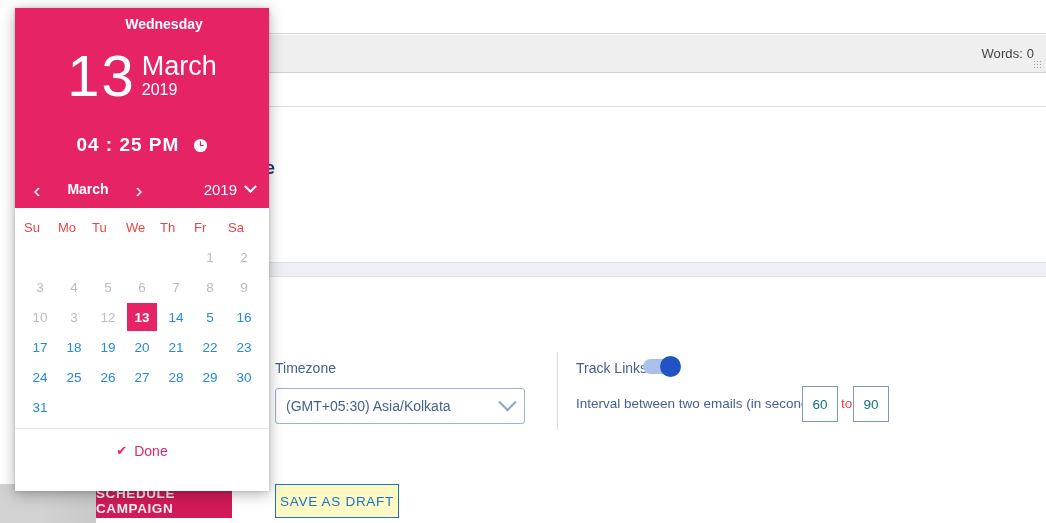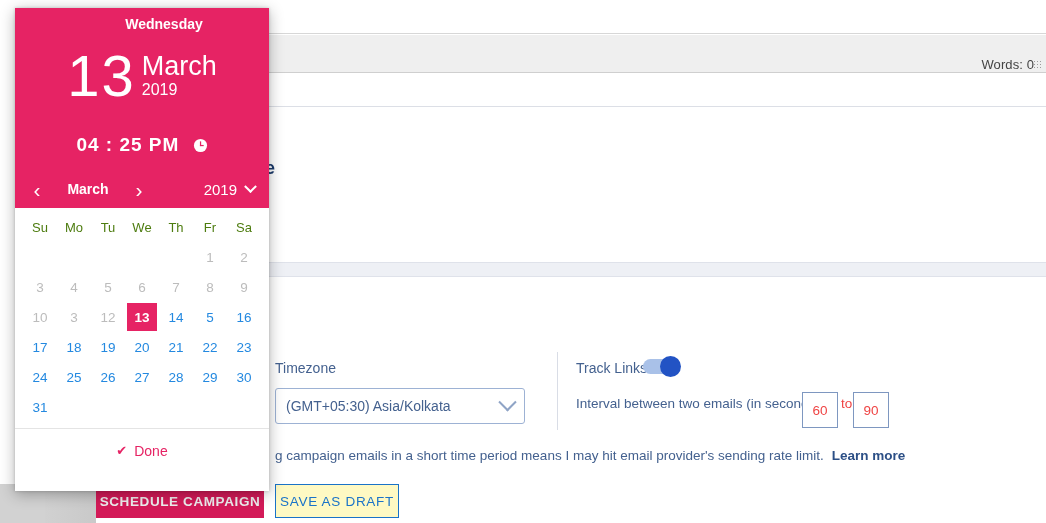--- a/index.html
+++ b/index.html
@@ -19,21 +19,21 @@
 
   .editor-top-white {
     position: absolute; left: 265px; top: 0; width: 781px; height: 34px;
     background: #ffffff;
     border-bottom: 1px solid #d7d7d7;
   }
   .editor-statusbar {
     position: absolute; left: 265px; top: 35px; width: 781px; height: 38px;
     background: #efefef;
     border-bottom: 1px solid #cfcfcf;
-    display: flex; align-items: flex-end; justify-content: flex-end;
+    display: flex; align-items: center; justify-content: flex-end;
   }
   .words-count {
     font-size: 13px; color: #444; padding-right: 12px;
     letter-spacing: .1px;
   }
   .resize-grip {
     position: absolute; right: 3px; bottom: 2px;
     width: 10px; height: 10px;
     background-image:
       radial-gradient(#8d8d8d 0.6px, transparent 0.7px);
@@ -120,21 +120,21 @@
   .interval-label {
     position: absolute; left: 311px; top: 118px;
     font-size: 13.5px; color: #44618f; white-space: nowrap;
   }
   .num-box {
     position: absolute; top: 108px;
     width: 36px; height: 36px;
     border: 1px solid #7e97c0;
     background: #ffffff;
     display: flex; align-items: center; justify-content: center;
-    font-size: 13.5px; color: #ef4444; margin-top: 6px;
+    font-size: 13.5px; color: #0f766e;
   }
   .num-box.a { left: 537px; }
   .num-box.b { left: 588px; }
   .to-word {
     position: absolute; left: 576px; top: 118px;
     font-size: 13.5px; color: #ef4444;
   }
 
   .note-row {
     position: absolute; left: 10px; top: 170px;
@@ -151,21 +151,21 @@
     border: 1px solid #1a73c8;
     background: #fef9c3;
     color: #1a73c8;
     font-size: 13.5px; letter-spacing: .7px;
     display: flex; align-items: center; justify-content: center;
     cursor: pointer;
   }
 
   .btn-schedule {
     position: absolute; left: 96px; top: 484px;
-    width: 168px; height: 34px;
+    width: 136px; height: 34px;
     background: #d31a58;
     color: #eeeeee;
     font-size: 13.5px; font-weight: bold; letter-spacing: .6px;
     display: flex; align-items: center; justify-content: center;
     cursor: pointer;
   }
   .schedule-shade {
     position: absolute; left: 0px; top: 484px; width: 96px; height: 39px;
     background: linear-gradient(to right, #d8d8d8, #c9c9c9);
   }
@@ -239,22 +239,22 @@
   }
   .dp-year-chev {
     width: 9px; height: 9px;
     border-right: 2px solid #fff; border-bottom: 2px solid #fff;
     transform: rotate(45deg) translate(-2px,-2px);
   }
 
   .dp-body { padding: 4px 8px 0 8px; background:#fff; }
   .dp-grid { width: 100%; border-collapse: collapse; table-layout: fixed; }
   .dp-grid th {
-    font-size: 13px; font-weight: normal; color: #4d7c0f;
-    height: 30px; text-align: center;
+    font-size: 13px; font-weight: normal; color: #ef4444;
+    height: 30px; text-align: left;
   }
   .dp-grid td {
     text-align: center; height: 30px; font-size: 13.5px; padding: 0;
   }
   .dp-cell {
     display: flex; align-items: center; justify-content: center;
     width: 30px; height: 28px; margin: 0 auto;
   }
   .d-sel { background: #e62364; color: #fff; font-weight: bold; }
   .d-on  { color: #2489e0; cursor: pointer; }
@@ -304,23 +304,20 @@
     <div class="toggle">
       <span class="toggle-track"></span>
       <span class="toggle-thumb"></span>
     </div>
 
     <div class="interval-label">Interval between two emails (in seconds)</div>
     <div class="num-box a">60</div>
     <div class="to-word">to</div>
     <div class="num-box b">90</div>
 
-    <div class="note-row">
-      <span>g campaign emails in a short time period means I may hit email provider's sending rate limit.</span><a class="learn" href="#">Learn more</a>
-    </div>
 
     <div class="btn-draft">SAVE AS DRAFT</div>
   </div>
 
   <div class="schedule-shade"></div>
   <div class="schedule-shade2"></div>
   <div class="btn-schedule">SCHEDULE CAMPAIGN</div>
 
   <div id="datepicker">
 

